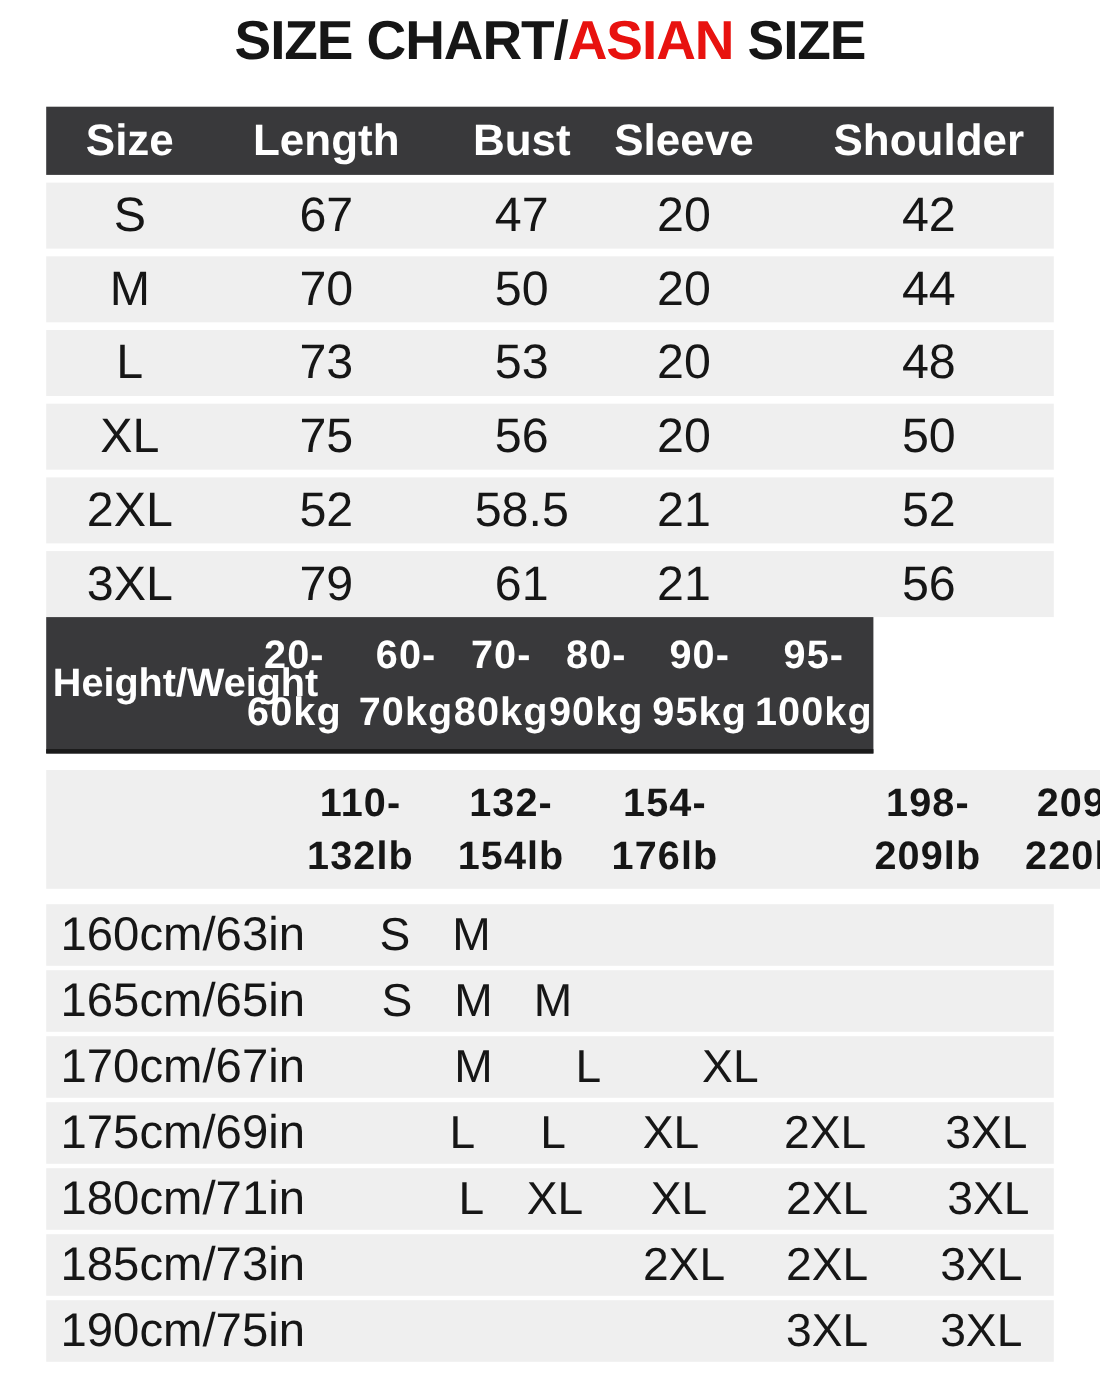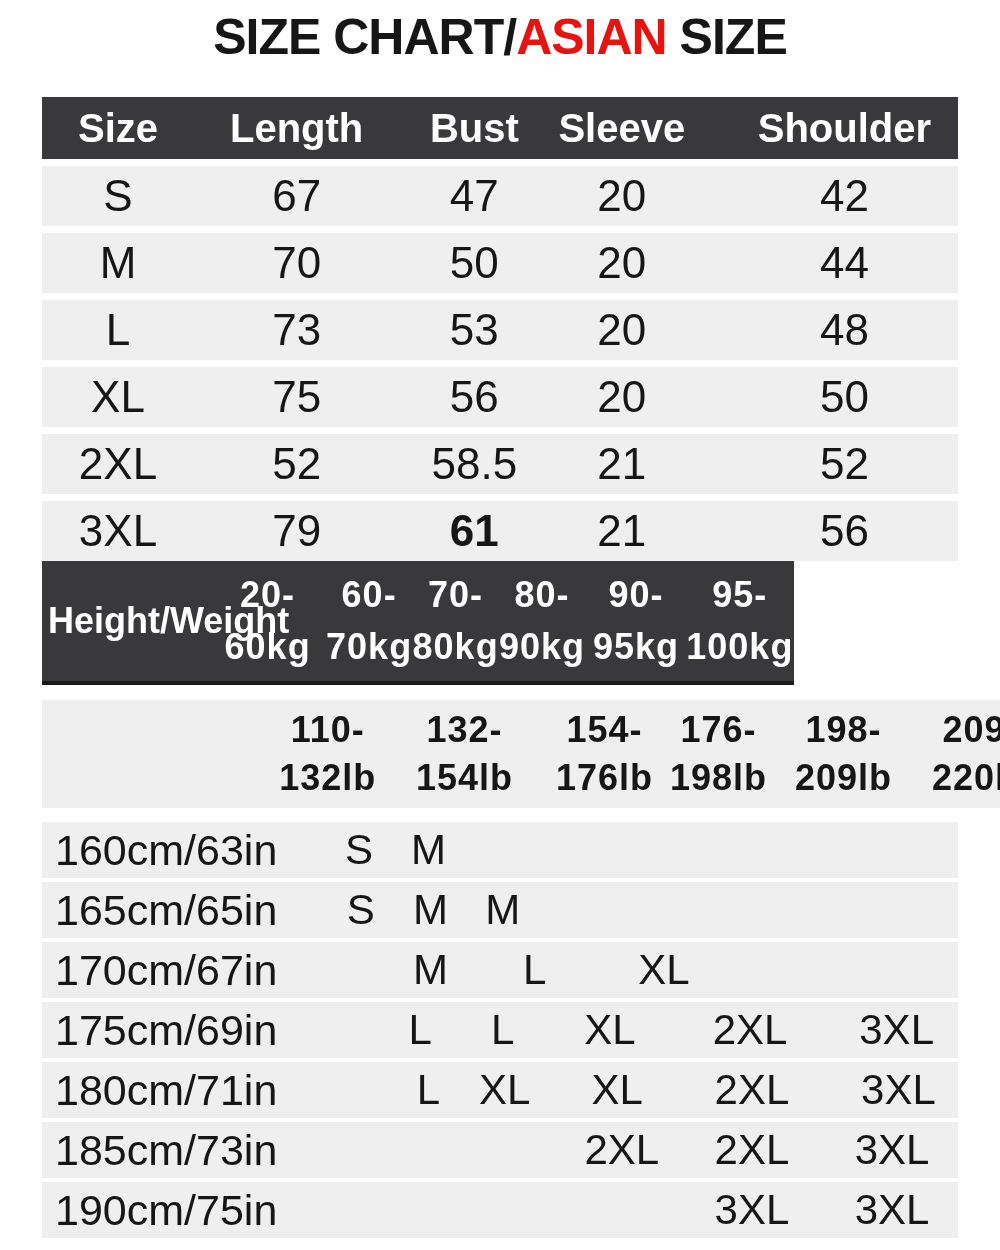--- a/index.html
+++ b/index.html
@@ -90,21 +90,21 @@
         <div class="mrow">
           <span class="cell mcell" style="left: 8.3%;">2XL</span>
           <span class="cell mcell" style="left: 27.8%;">52</span>
           <span class="cell mcell" style="left: 47.2%;">58.5</span>
           <span class="cell mcell" style="left: 63.3%;">21</span>
           <span class="cell mcell" style="left: 87.6%;">52</span>
         </div>
         <div class="mrow">
           <span class="cell mcell" style="left: 8.3%;">3XL</span>
           <span class="cell mcell" style="left: 27.8%;">79</span>
-          <span class="cell mcell" style="left: 47.2%; font-weight: bold;">61</span>
+          <span class="cell mcell" style="left: 47.2%;">61</span>
           <span class="cell mcell" style="left: 63.3%;">21</span>
           <span class="cell mcell" style="left: 87.6%;">56</span>
         </div>
       </div>
   </div>
 
   <div class="kg-band">
     <div class="hw-label">Height/Weight</div>
     <div id="kgCols">
         <div class="wcol" style="left: 30%;">
@@ -140,24 +140,20 @@
         <span class="wline" style="display: block;">132lb</span>
       </div>
       <div class="wcol" style="left: 42.6%;">
         <span class="wline" style="display: block;">132-</span>
         <span class="wline" style="display: block;">154lb</span>
       </div>
       <div class="wcol" style="left: 56.7%;">
         <span class="wline" style="display: block;">154-</span>
         <span class="wline" style="display: block;">176lb</span>
       </div>
-      <div class="wcol" style="left: 68.2%;">
-        <span class="wline" style="display: block;">176-</span>
-        <span class="wline" style="display: block;">198lb</span>
-      </div>
       <div class="wcol" style="left: 80.8%;">
         <span class="wline" style="display: block;">198-</span>
         <span class="wline" style="display: block;">209lb</span>
       </div>
       <div class="wcol" style="left: 94.6%;">
         <span class="wline" style="display: block;">209-</span>
         <span class="wline" style="display: block;">220lb</span>
       </div>
     </div>
 

